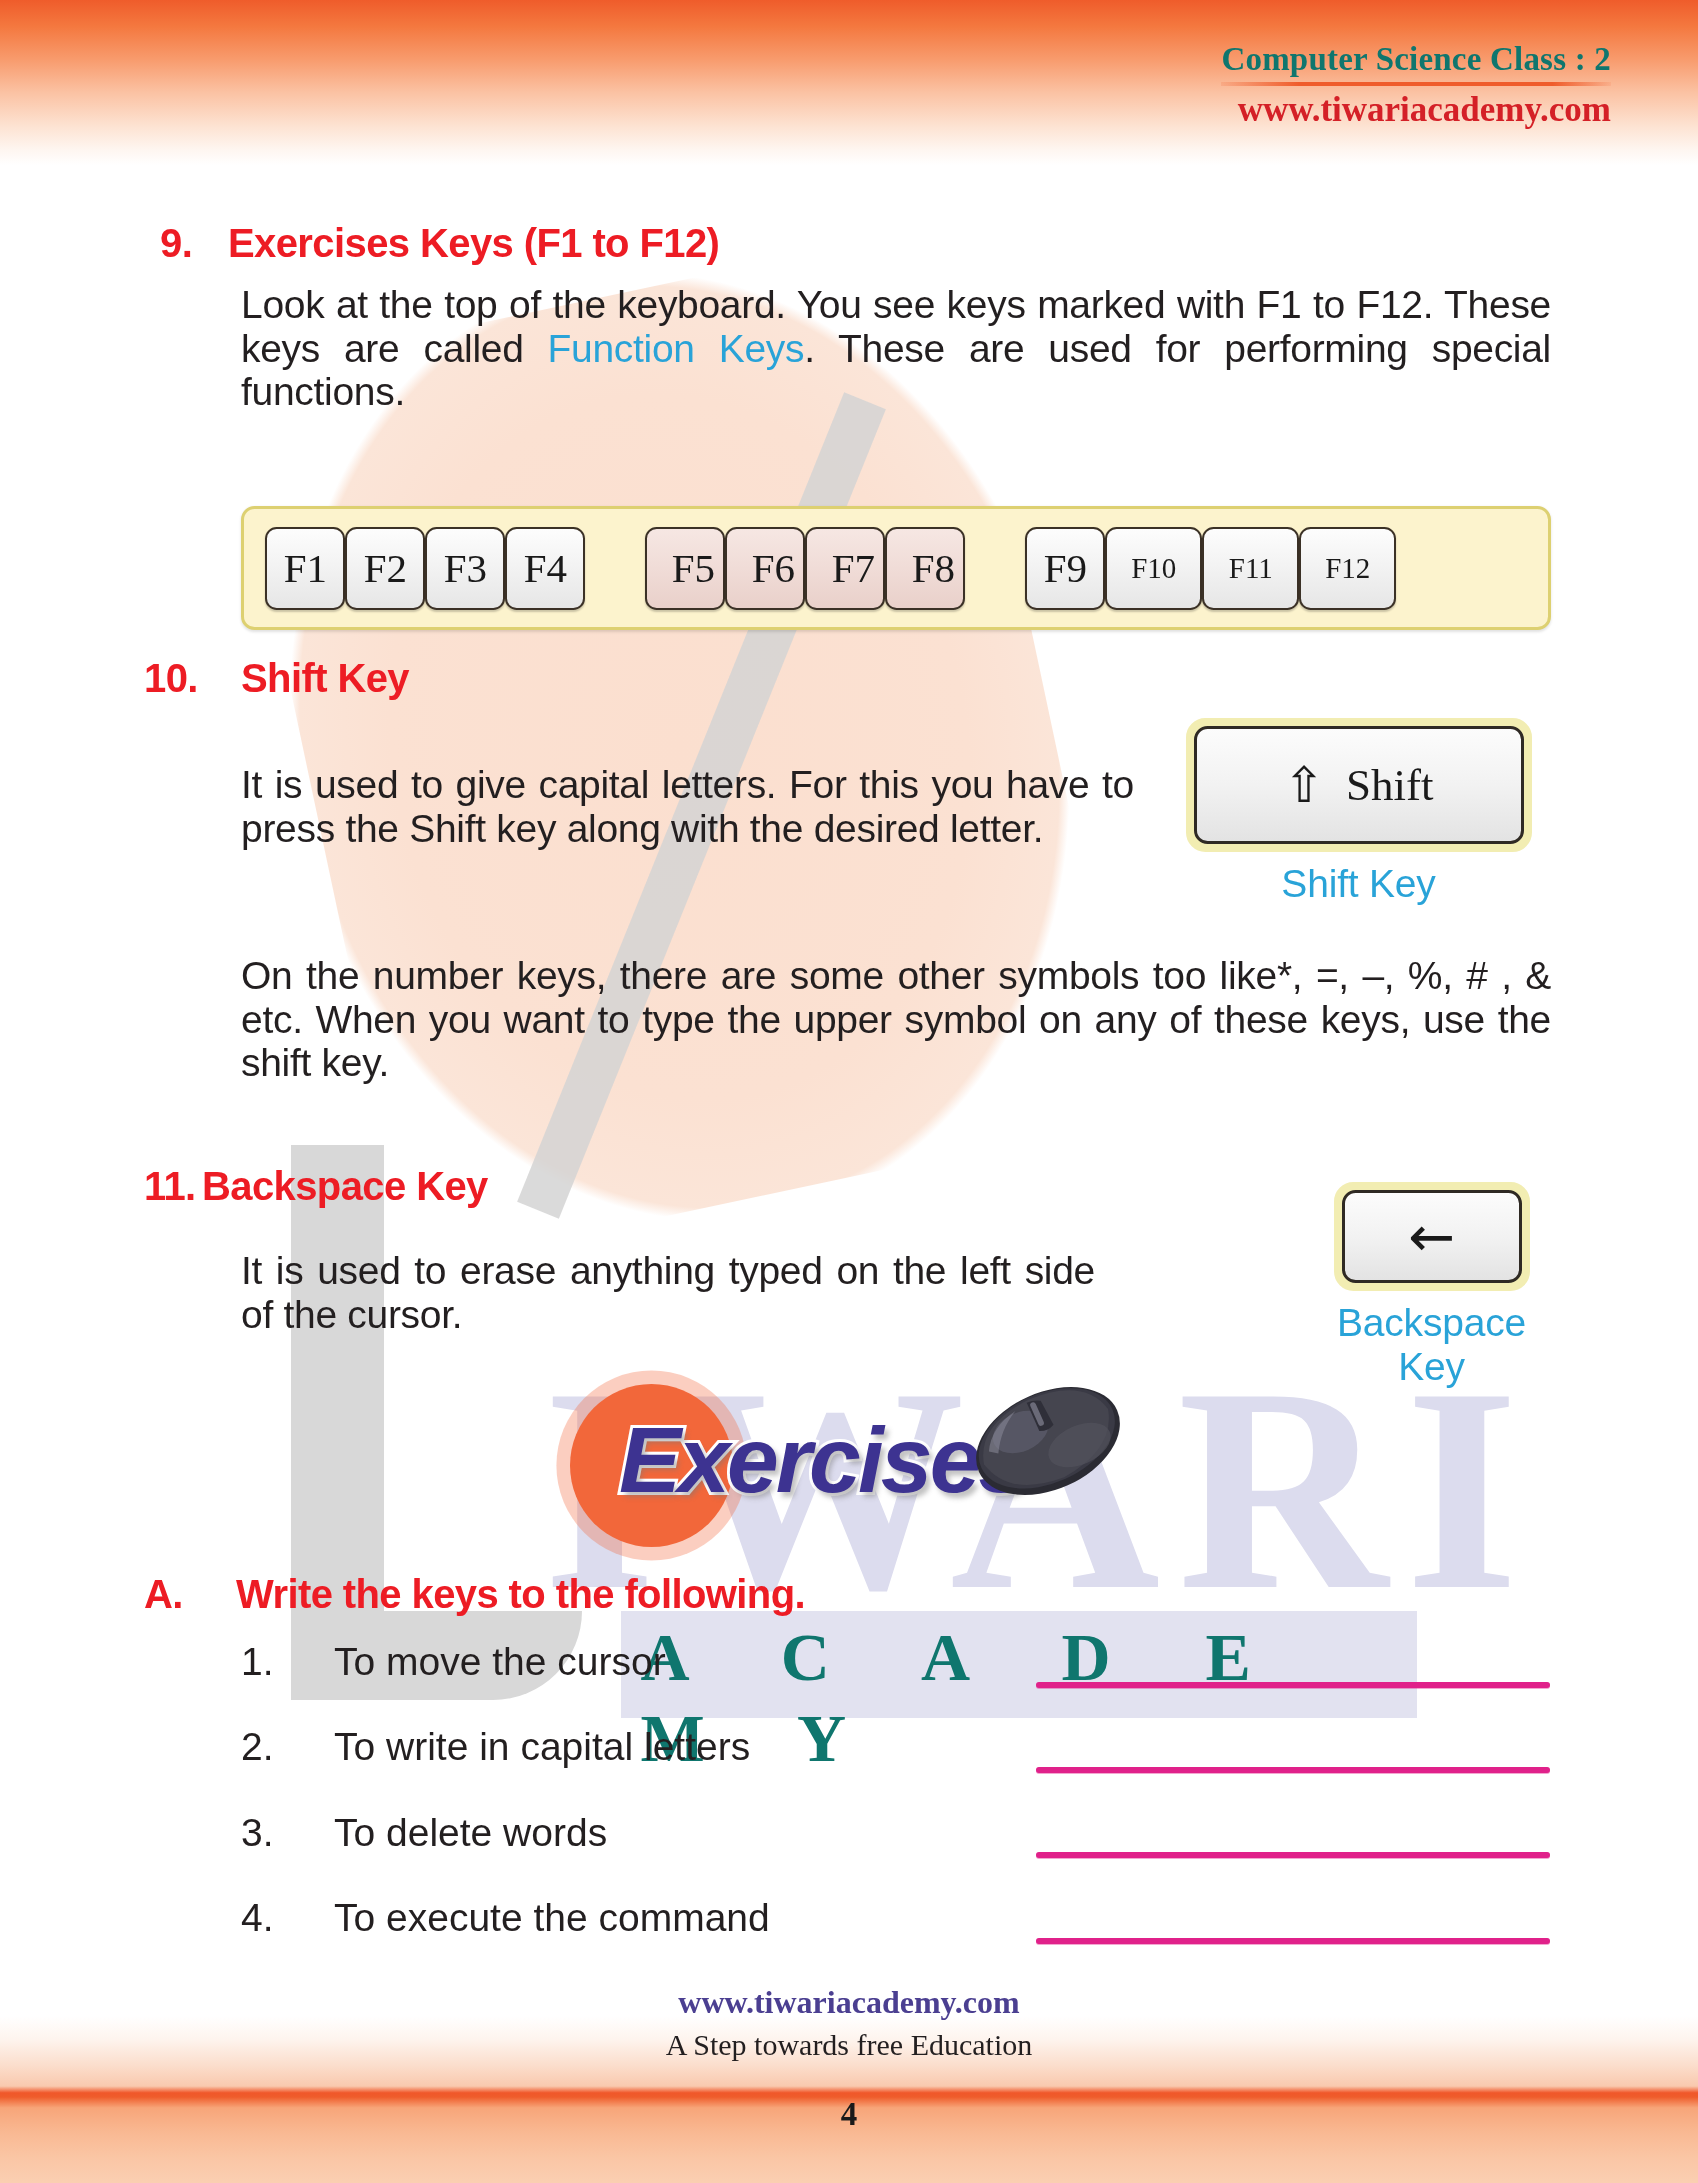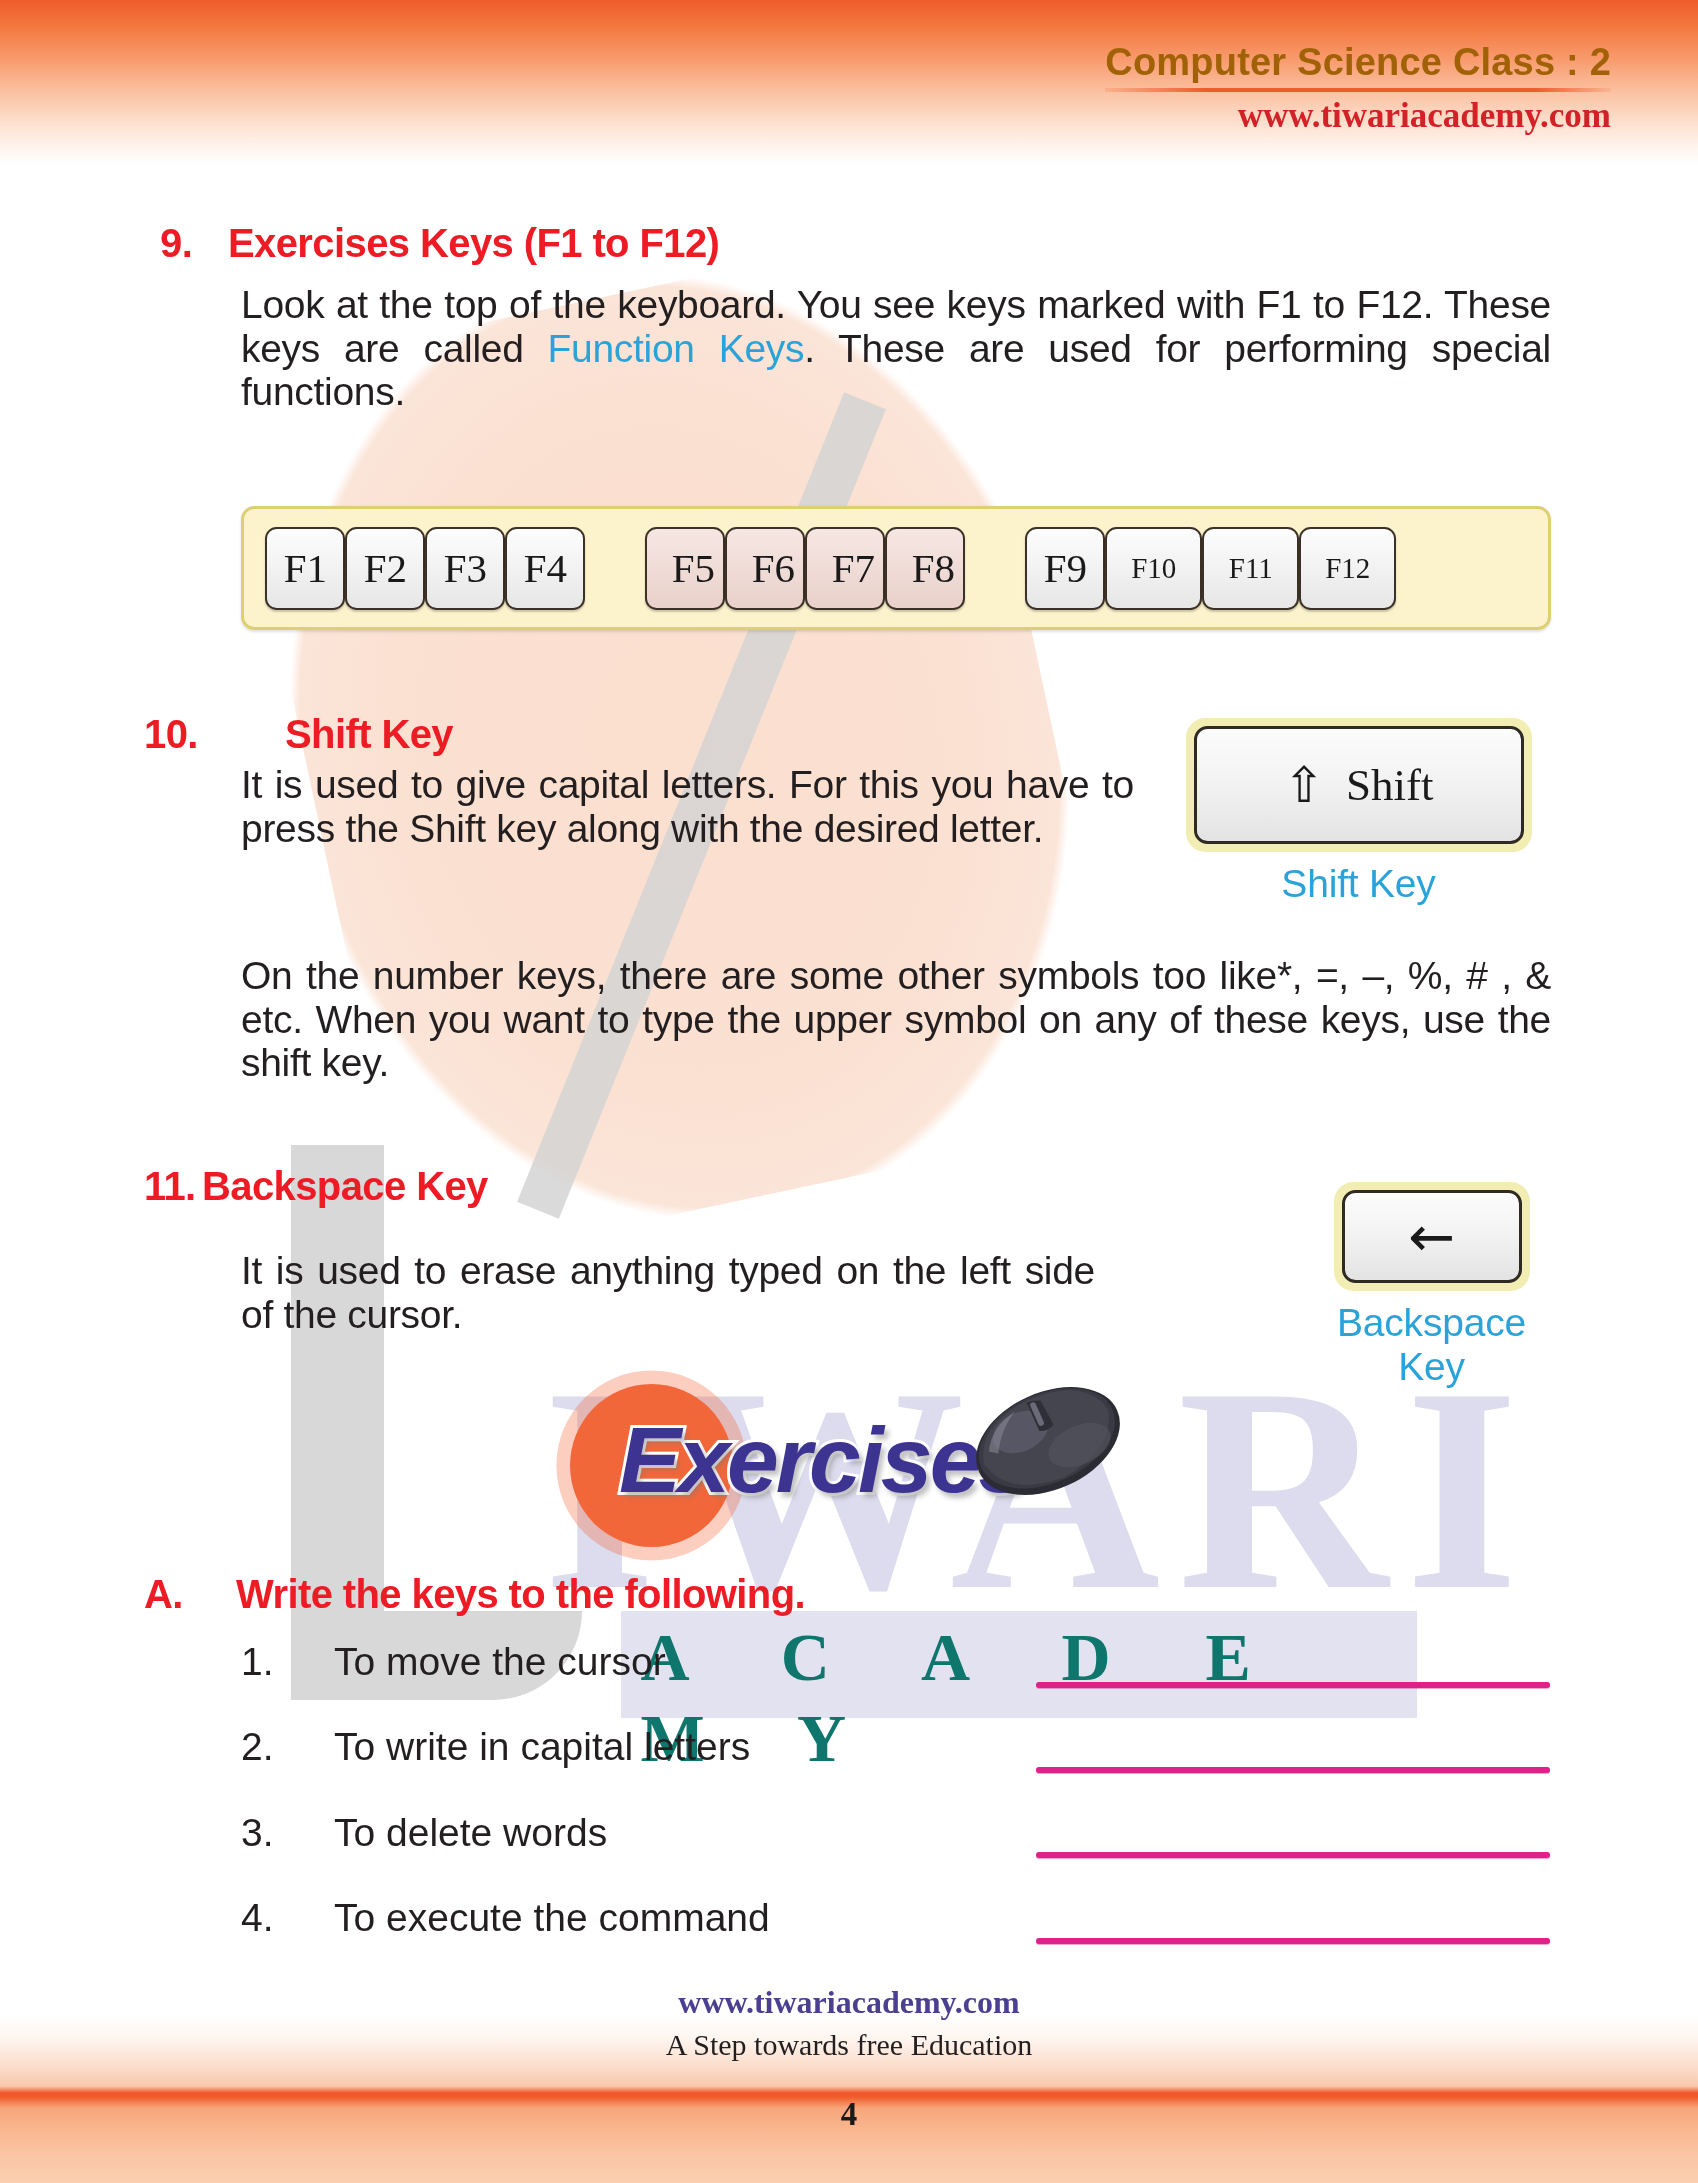--- a/index.html
+++ b/index.html
@@ -44,22 +44,22 @@
     position:absolute;left:19.4px;top:5.8px;
     font-family:"Liberation Serif",serif;font-size:68px;font-weight:700;
     color:#0f766e;letter-spacing:39px;line-height:1.2;
   }
   .header-band2{
     position:absolute;left:0;top:0;width:1698px;height:165px;z-index:2;
     background:linear-gradient(to bottom,#ef5c2b 0%,#f4783f 16%,#f89b6d 36%,#fbc2a3 56%,#fde2d1 76%,#fef6f1 91%,#ffffff 100%);
   }
   .header-text{position:absolute;right:87px;top:41px;text-align:right;z-index:3;}
   .hdr-title{
-    font-family:Liberation Sans, sans-serif;font-weight:700;font-size:38px;
-    color:#a16207;letter-spacing:0.2px;white-space:nowrap;
+    font-family:Liberation Serif, serif;font-weight:700;font-size:33px;
+    color:#0f766e;letter-spacing:0.2px;white-space:nowrap;
   }
   .hdr-rule{
     height:3.9px;width:100%;margin:3.9px 0 3.9px auto;
     background:linear-gradient(to right,rgba(240,90,42,.15),#ef5c2b 20%,#ef5c2b 85%,rgba(240,90,42,.1));
   }
   .hdr-url{
     font-family:"Liberation Serif",serif;font-weight:700;font-size:35px;
     color:#d42027;white-space:nowrap;
   }
 
@@ -215,21 +215,21 @@
       </div>
       <div class="fgap"></div>
       <div class="fgroup">
         <div class="fkey">F9</div>
         <div class="fkey wide">F10</div>
         <div class="fkey wide">F11</div>
         <div class="fkey wide">F12</div>
       </div>
     </div>
 
-    <div class="sec-head" style="left:144px;top:712px;gap:44px;">
+    <div class="sec-head" style="left:144px;top:656px;">
       <span class="sec-num" style="width:97px;">10.</span>
       <span class="sec-title">Shift Key</span>
     </div>
 
     <div class="para" style="left:241px;top:763px;width:893px;">It is used to give capital letters. For this you have to press the Shift key along with the desired letter.</div>
 
     <div class="para" style="left:241px;top:954px;width:1310px;">On the number keys, there are some other symbols too like*, =, –, %, # , &amp; etc. When you want to type the upper symbol on any of these keys, use the shift key.</div>
 
     <div class="keyfig" style="left:1179px;top:718px;width:359px;">
       <div class="keyfig-frame">

